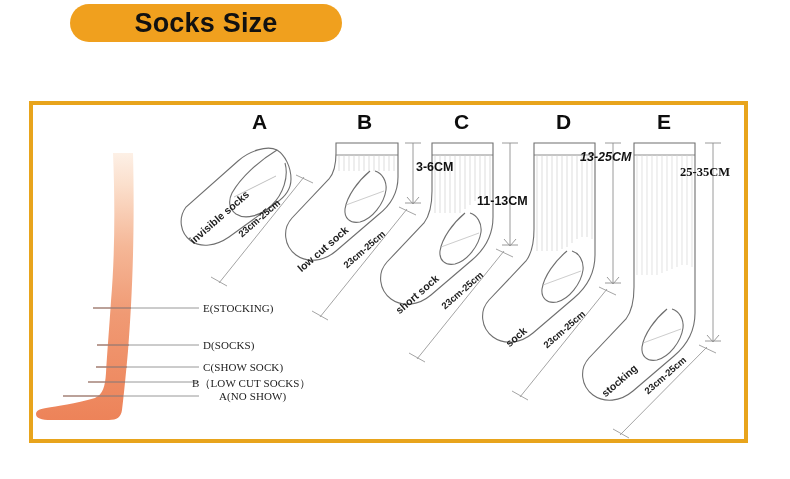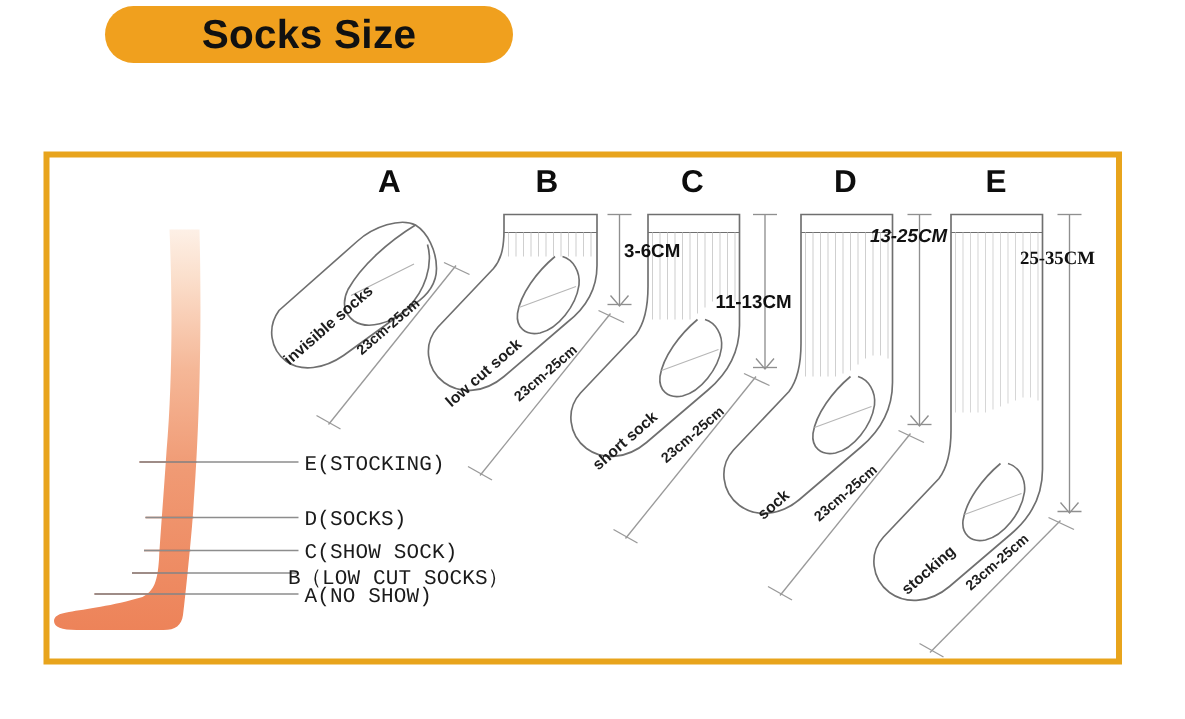--- a/index.html
+++ b/index.html
@@ -20,22 +20,22 @@
   }
   
   #chart-frame{
     position:absolute;left:29px;top:101px;width:719px;height:342px;
     border:4px solid #e8a41c;background:#ffffff;box-sizing:border-box;
   }
   #chart-inner{position:absolute;inset:0;}
   svg.layer{position:absolute;left:0;top:0;width:711px;height:334px;overflow:visible;}
   
   .leg-label{
-    position:absolute;font-size:14px;color:#1b1b1b;white-space:nowrap;
-    font-family:Liberation Mono, monospace;letter-spacing:.1px;
+    position:absolute;font-size:11px;color:#1b1b1b;white-space:nowrap;
+    font-family:Liberation Serif, serif;letter-spacing:.1px;
   }
   
   .col-letter{
     position:absolute;font-size:21px;font-weight:bold;color:#0d0d0d;
     font-family:"Liberation Sans", sans-serif;
   }
   
   .dim-h{
     position:absolute;font-size:12.5px;font-weight:bold;color:#111;
     white-space:nowrap;font-family:"Liberation Sans", sans-serif;
@@ -307,16 +307,16 @@
     <div class="rot len-text" style="left:203px;top:126px;transform:rotate(-41deg);">23cm-25cm</div>
     <div class="rot len-text" style="left:308px;top:157px;transform:rotate(-41deg);">23cm-25cm</div>
     <div class="rot len-text" style="left:406px;top:198px;transform:rotate(-41deg);">23cm-25cm</div>
     <div class="rot len-text" style="left:508px;top:237px;transform:rotate(-41deg);">23cm-25cm</div>
     <div class="rot len-text" style="left:609px;top:283px;transform:rotate(-41deg);">23cm-25cm</div>
 
     <div class="leg-label" style="left:170px;top:197px;">E(STOCKING)</div>
     <div class="leg-label" style="left:170px;top:234px;">D(SOCKS)</div>
     <div class="leg-label" style="left:170px;top:256px;">C(SHOW SOCK)</div>
     <div class="leg-label" style="left:159px;top:271px;">B（LOW CUT SOCKS）</div>
-    <div class="leg-label" style="left:170px;top:285px;text-align:right;">A(NO SHOW)</div>
+    <div class="leg-label" style="left:186px;top:285px;text-align:right;">A(NO SHOW)</div>
 
   </div>
 </div>
 
 </body></html>

